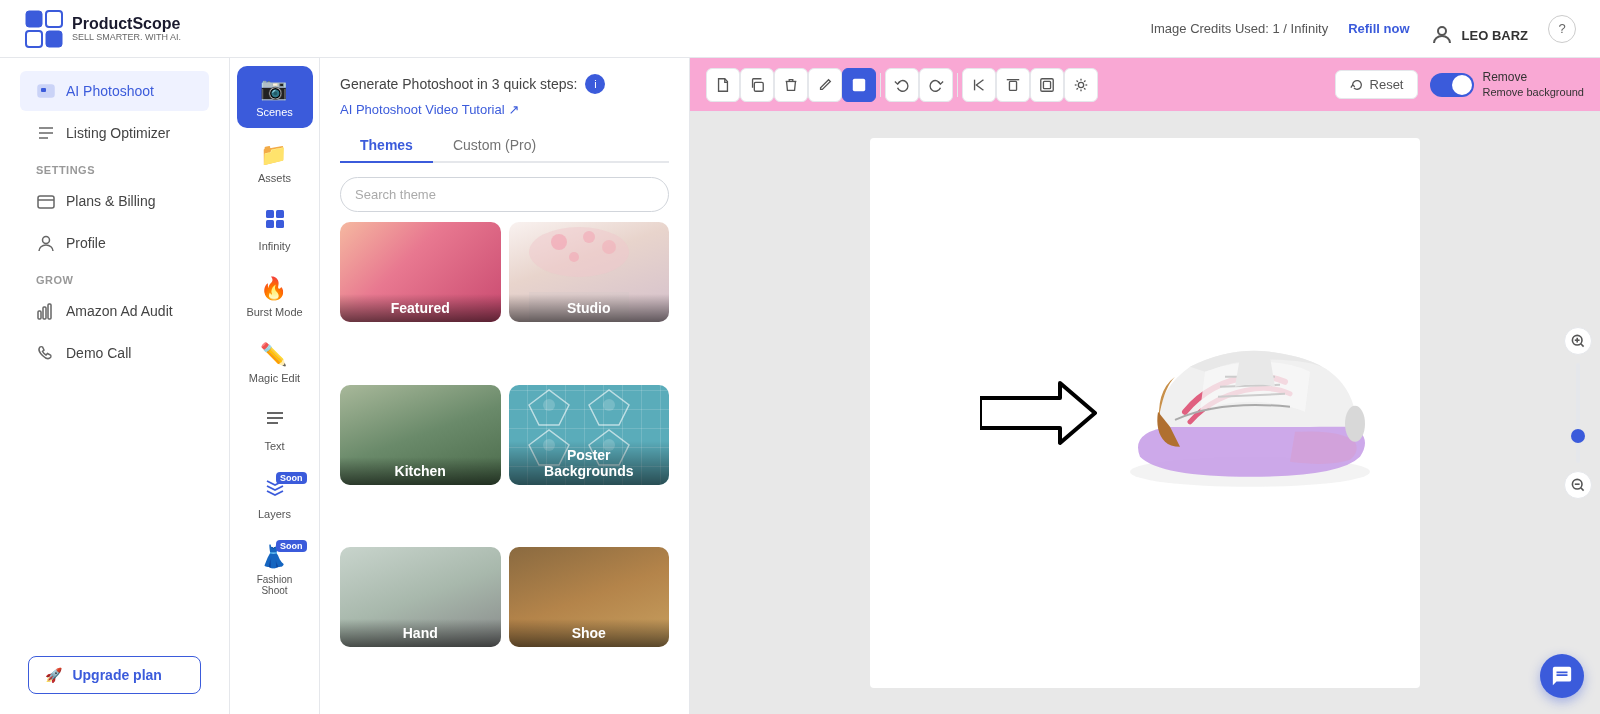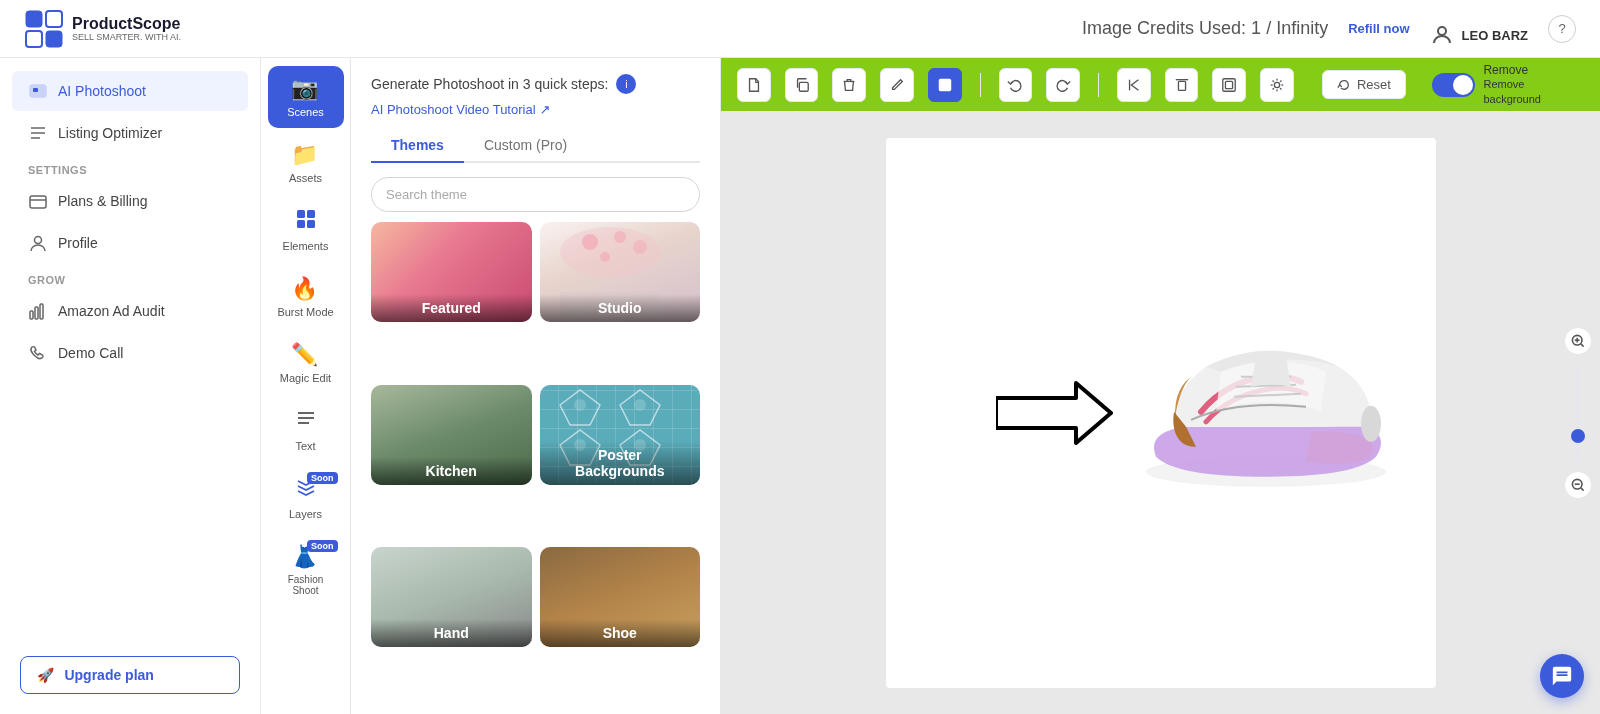--- a/index.html
+++ b/index.html
@@ -5,32 +5,32 @@
     * { box-sizing: border-box; margin: 0; padding: 0; }
     body { font-family: -apple-system, BlinkMacSystemFont, 'Segoe UI', sans-serif; background: #f5f5f5; display: flex; flex-direction: column; height: 714px; width: 1600px; overflow: hidden; }
 
     
     .header { display: flex; align-items: center; justify-content: space-between; background: #fff; border-bottom: 1px solid #e5e7eb; padding: 0 24px; height: 58px; flex-shrink: 0; }
     .header-logo { display: flex; align-items: center; gap: 8px; }
     .logo-icon { width: 40px; height: 40px; }
     .logo-text { font-size: 16px; font-weight: 700; color: #1a1a2e; line-height: 1.1; }
     .logo-sub { font-size: 9px; color: #666; font-weight: 400; }
     .header-right { display: flex; align-items: center; gap: 20px; }
-    .credits-text { font-size: 18px; color: #555; }
+    .credits-text { font-size: 13px; color: #555; }
     .refill-btn { font-size: 13px; color: #3b5bdb; font-weight: 600; cursor: pointer; text-decoration: none; }
     .user-area { display: flex; align-items: center; gap: 8px; cursor: pointer; margin-top: 13px; }
     .user-icon { width: 24px; height: 24px; color: #555; }
     .user-name { font-size: 13px; font-weight: 600; color: #333; }
     .help-icon { width: 28px; height: 28px; border-radius: 50%; border: 1.5px solid #ccc; display: flex; align-items: center; justify-content: center; font-size: 13px; color: #666; cursor: pointer; }
 
     
     .main { display: flex; flex: 1; overflow: hidden; }
 
     
-    .sidebar { width: 261px; background: #fff; border-right: 1px solid #e5e7eb; display: flex; flex-direction: column; padding: 12px 4px; flex-shrink: 0; }
+    .sidebar { width: 230px; background: #fff; border-right: 1px solid #e5e7eb; display: flex; flex-direction: column; padding: 12px 12px; flex-shrink: 0; }
     .sidebar-item { display: flex; align-items: center; gap: 10px; padding: 10px 16px; cursor: pointer; font-size: 14px; color: #444; border-radius: 6px; margin: 1px 8px; }
     .sidebar-item.active { color: #3b5bdb; background: #eff2ff; }
     .sidebar-item .item-icon { width: 20px; height: 20px; flex-shrink: 0; display: flex; align-items: center; justify-content: center; }
     .sidebar-section-label { font-size: 11px; font-weight: 600; color: #999; padding: 10px 24px 4px; text-transform: uppercase; letter-spacing: 0.5px; }
     .sidebar-spacer { flex: 1; }
     .upgrade-btn { margin: 8px 16px; background: #fff; border: 1.5px solid #3b5bdb; border-radius: 8px; padding: 10px 16px; display: flex; align-items: center; gap: 10px; cursor: pointer; color: #3b5bdb; font-size: 14px; font-weight: 600; }
 
     
     .tools-panel { width: 90px; background: #fff; border-right: 1px solid #e5e7eb; display: flex; flex-direction: column; align-items: center; padding: 8px 0; gap: 4px; flex-shrink: 0; }
     .tool-item { display: flex; flex-direction: column; align-items: center; gap: 4px; padding: 10px 8px; cursor: pointer; border-radius: 8px; width: 76px; color: #555; position: relative; }
@@ -51,21 +51,21 @@
     .tab.active { color: #3b5bdb; border-bottom-color: #3b5bdb; font-weight: 600; }
     .search-box { margin: 14px 20px 10px; position: relative; }
     .search-box input { width: 100%; padding: 9px 14px; border: 1.5px solid #d1d5db; border-radius: 24px; font-size: 13px; outline: none; color: #333; background: #fff; }
     .search-box input::placeholder { color: #aaa; }
     .themes-grid { display: grid; grid-template-columns: 1fr 1fr; gap: 8px; padding: 0 20px 12px; overflow-y: auto; flex: 1; }
     .theme-card { border-radius: 10px; overflow: hidden; position: relative; height: 100px; cursor: pointer; }
     .theme-card .theme-label { position: absolute; bottom: 0; left: 0; right: 0; background: linear-gradient(transparent, rgba(0,0,0,0.55)); color: #fff; font-size: 14px; font-weight: 700; padding: 6px 10px; text-align: center; }
 
     
     .canvas-area { flex: 1; background: #e8e8e8; display: flex; flex-direction: column; position: relative; }
-    .canvas-toolbar { background: #84cc16; border-bottom: 1px solid #e5e7eb; display: flex; align-items: center; padding: 8px 16px; gap: 14px; height: 54px; }
+    .canvas-toolbar { background: #f9a8d4; border-bottom: 1px solid #e5e7eb; display: flex; align-items: center; padding: 8px 16px; gap: 0; height: 54px; }
     .toolbar-btn { width: 34px; height: 34px; display: flex; align-items: center; justify-content: center; border: 1px solid #e5e7eb; border-radius: 6px; cursor: pointer; color: #555; font-size: 15px; background: #fff; }
     .toolbar-btn.color-btn { background: #3b5bdb; border-color: #3b5bdb; }
     .toolbar-sep { width: 1px; height: 24px; background: #e5e7eb; margin: 0 4px; }
     .toolbar-spacer { flex: 1; }
     .reset-btn { display: flex; align-items: center; gap: 6px; padding: 6px 14px; border: 1px solid #e5e7eb; border-radius: 6px; cursor: pointer; font-size: 13px; color: #555; background: #fff; }
     .toggle-area { display: flex; align-items: center; gap: 8px; margin-left: 12px; }
     .toggle { width: 44px; height: 24px; background: #3b5bdb; border-radius: 12px; position: relative; cursor: pointer; }
     .toggle-knob { width: 20px; height: 20px; background: #fff; border-radius: 50%; position: absolute; top: 2px; right: 2px; }
     .toggle-label { font-size: 12px; color: #333; line-height: 1.2; }
 
@@ -197,21 +197,21 @@
     </div>
     <div class="tool-item">
       <span class="tool-icon">
         <svg viewBox="0 0 22 22" width="22" height="22">
             <rect x="2" y="2" width="8" height="8" rx="1.5" fill="#3b5bdb"></rect>
             <rect x="12" y="2" width="8" height="8" rx="1.5" fill="#3b5bdb"></rect>
             <rect x="2" y="12" width="8" height="8" rx="1.5" fill="#3b5bdb"></rect>
             <rect x="12" y="12" width="8" height="8" rx="1.5" fill="#3b5bdb"></rect>
           </svg>
       </span>
-      <span class="tool-label">Elements</span>
+      <span class="tool-label">Infinity</span>
     </div>
     <div class="tool-item">
       <span class="tool-icon">🔥</span>
       <span class="tool-label">Burst Mode</span>
     </div>
     <div class="tool-item">
       <span class="tool-icon">✏️</span>
       <span class="tool-label">Magic Edit</span>
     </div>
     <div class="tool-item">

